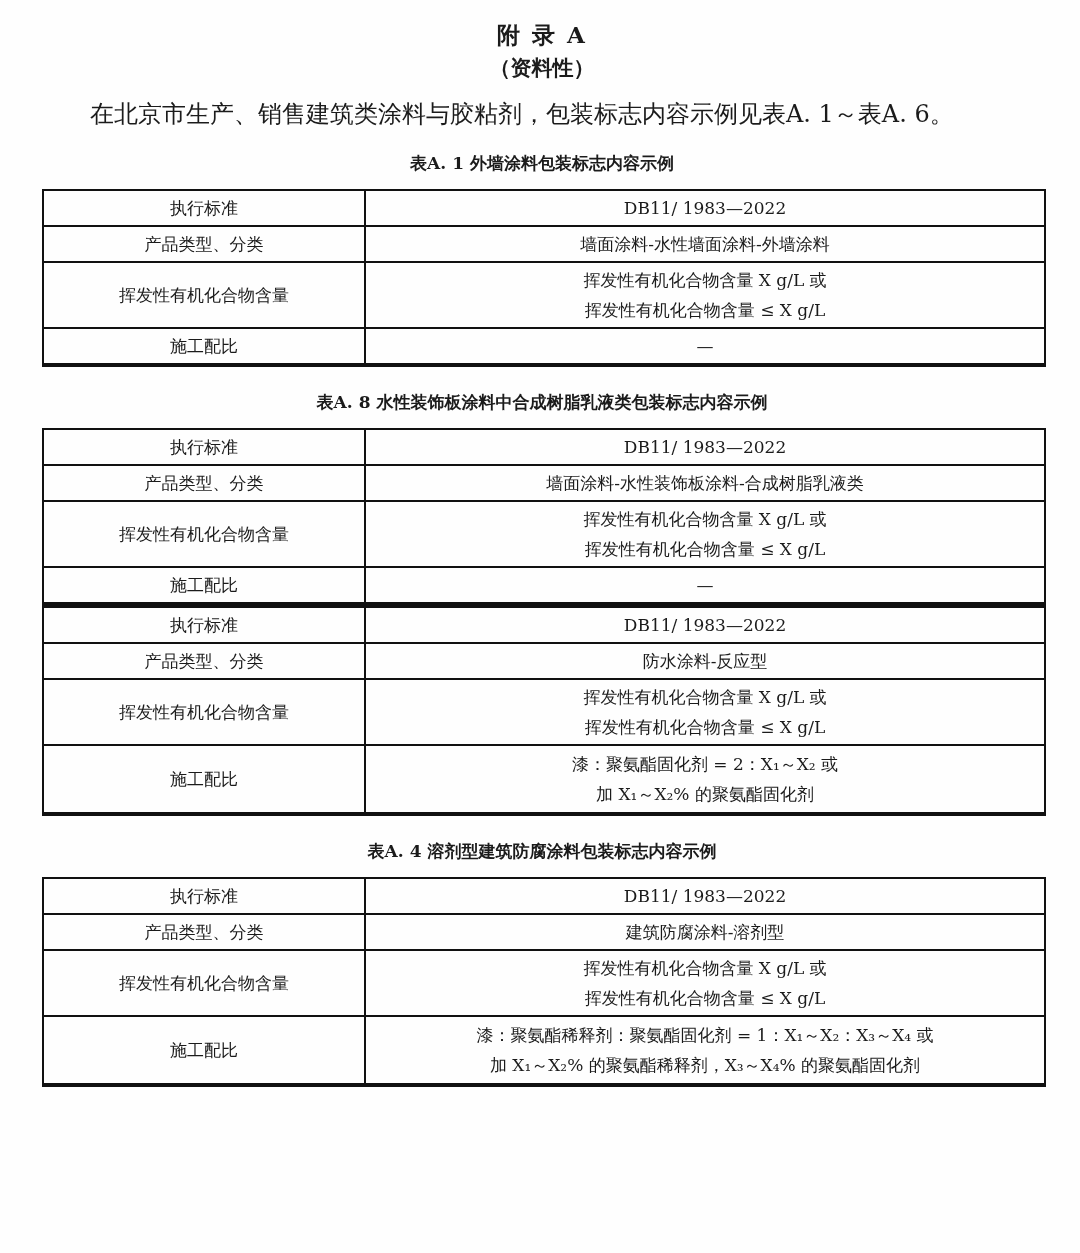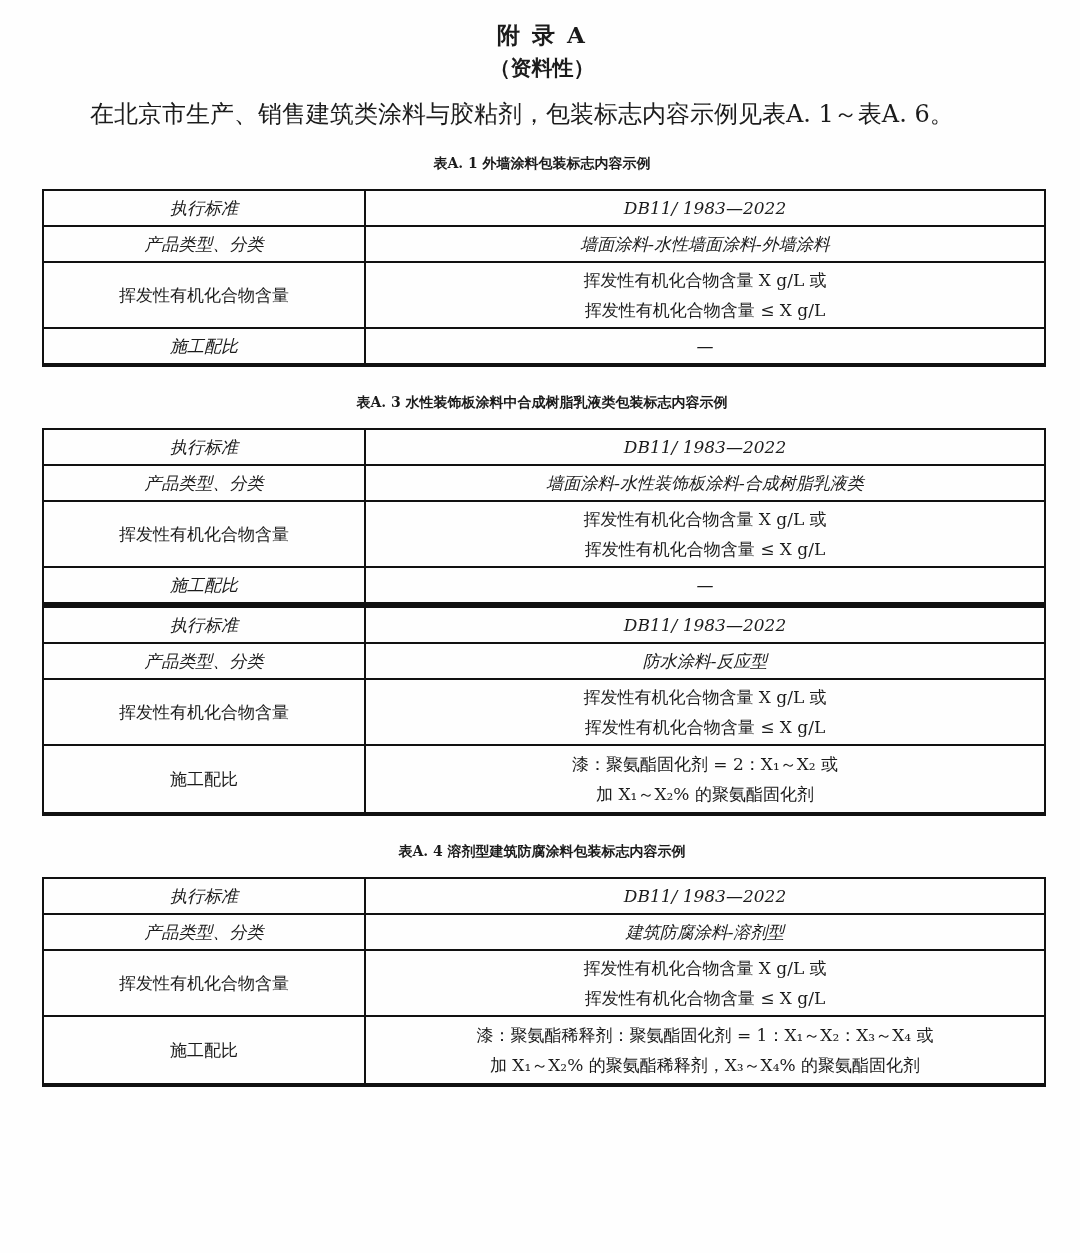--- a/index.html
+++ b/index.html
@@ -38,40 +38,40 @@
   .intro {
     margin-top: 16px;
     font-size: 24px;
     line-height: 28px;
     text-indent: 48px;
   }
   .caption {
     margin-top: 20px;
     margin-bottom: 11px;
     text-align: center;
-    font-size: 14px;
+    font-size: 17px;
     font-weight: bold;
     line-height: 30px;
   }
   table.spec-table {
     width: 1004px;
     border-collapse: collapse;
     table-layout: fixed;
     border: 2px solid #111;
     border-bottom-width: 4px;
   }
   table.spec-table td {
     border: 2px solid #111;
     text-align: center;
     vertical-align: middle;
     font-size: 17px;
     padding: 2px 8px;
   }
   td.label { width: 322px; }
-  tr.single { height: 36px; font-style: italic; }
+  tr.single { height: 36px; }
   tr.double { height: 63px; }
   tr.double-tall { height: 69px; }
   .line { line-height: 30px; }
 </style>
 </head>
 <body>
 
 <div class="page">
 
   <div class="title-block">
@@ -105,21 +105,21 @@
     </tr>
     <tr class="single">
       <td class="label">施工配比</td>
       <td class="value">
             <div class="line">—</div>
           </td>
     </tr>
   </tbody>
     </table>
 
-  <div class="caption">表A. 3 水性装饰板涂料中合成树脂乳液类包装标志内容示例</div>
+  <div class="caption">表A. 8 水性装饰板涂料中合成树脂乳液类包装标志内容示例</div>
   <table class="spec-table">
     <tbody>
         <tr class="single">
       <td class="label">执行标准</td>
       <td class="value">
             <div class="line">DB11/ 1983—2022</div>
           </td>
     </tr>
     <tr class="single">
       <td class="label">产品类型、分类</td>

